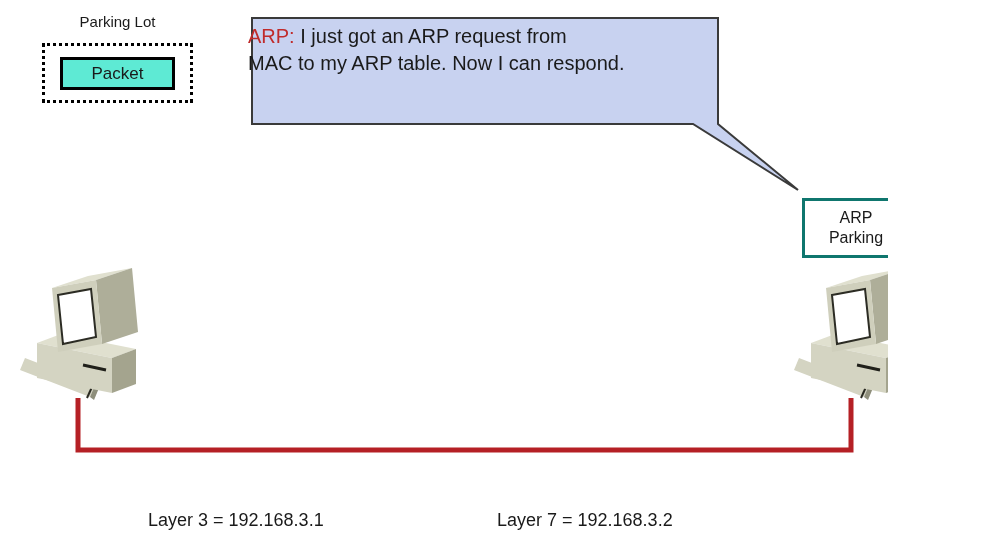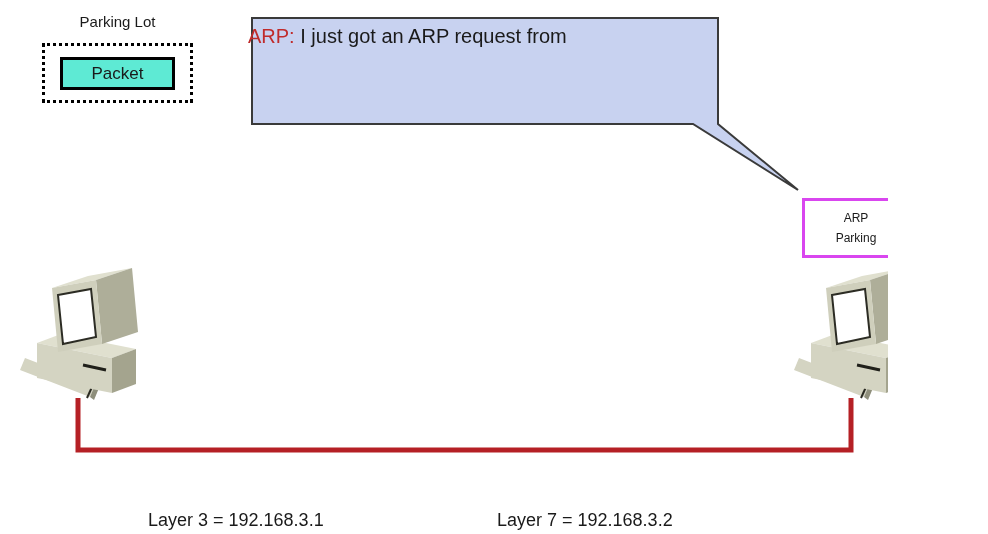--- a/index.html
+++ b/index.html
@@ -18,23 +18,23 @@
     display:flex;align-items:center;justify-content:center;font-size:17px;background:#5eead4;
   }
 
   
   .bubble-text{left:248px;top:23px;width:450px;font-size:20px;line-height:27px;}
   .bubble-line{white-space:pre;}
   .bubble-prefix{color:var(--accent-red,#c02b2b);}
 
   
   .arp-box{
-    left:802px;top:198px;width:102px;height:54px;border:3px solid #d946ef;background:#fff;
+    left:802px;top:198px;width:102px;height:54px;border:3px solid #0f766e;background:#fff;
     display:flex;flex-direction:column;align-items:center;justify-content:center;
-    font-size:12px;line-height:20px;text-align:center;
+    font-size:16px;line-height:20px;text-align:center;
   }
 
   
   .pc{position:absolute;width:135px;height:150px;}
   .pc-left{left:20px;top:258px;}
   .pc-right{left:794px;top:258px;}
 
   
   .layer-label{top:458px;font-size:18px;line-height:25px;white-space:pre;}
   .layer-left{left:148px;}
@@ -79,20 +79,21 @@
   </svg>
 
   <div class="abs parking-label">Parking Lot</div>
   <div class="abs parking-box"></div>
   <div class="abs packet-box">
     <span>Packet</span>
   </div>
 
   <div class="abs bubble-text">
     <div class="bubble-line"><span class="bubble-prefix">ARP:</span><span> I just got an ARP request from</span></div>
+    <div class="bubble-line">MAC to my ARP table. Now I can respond.</div>
   </div>
 
   <div class="abs arp-box">
     <div>ARP</div>
     <div>Parking</div>
   </div>
 
   <svg class="pc pc-left" viewBox="0 0 135 150">
     <use href="#pc-icon"></use>
   </svg>

